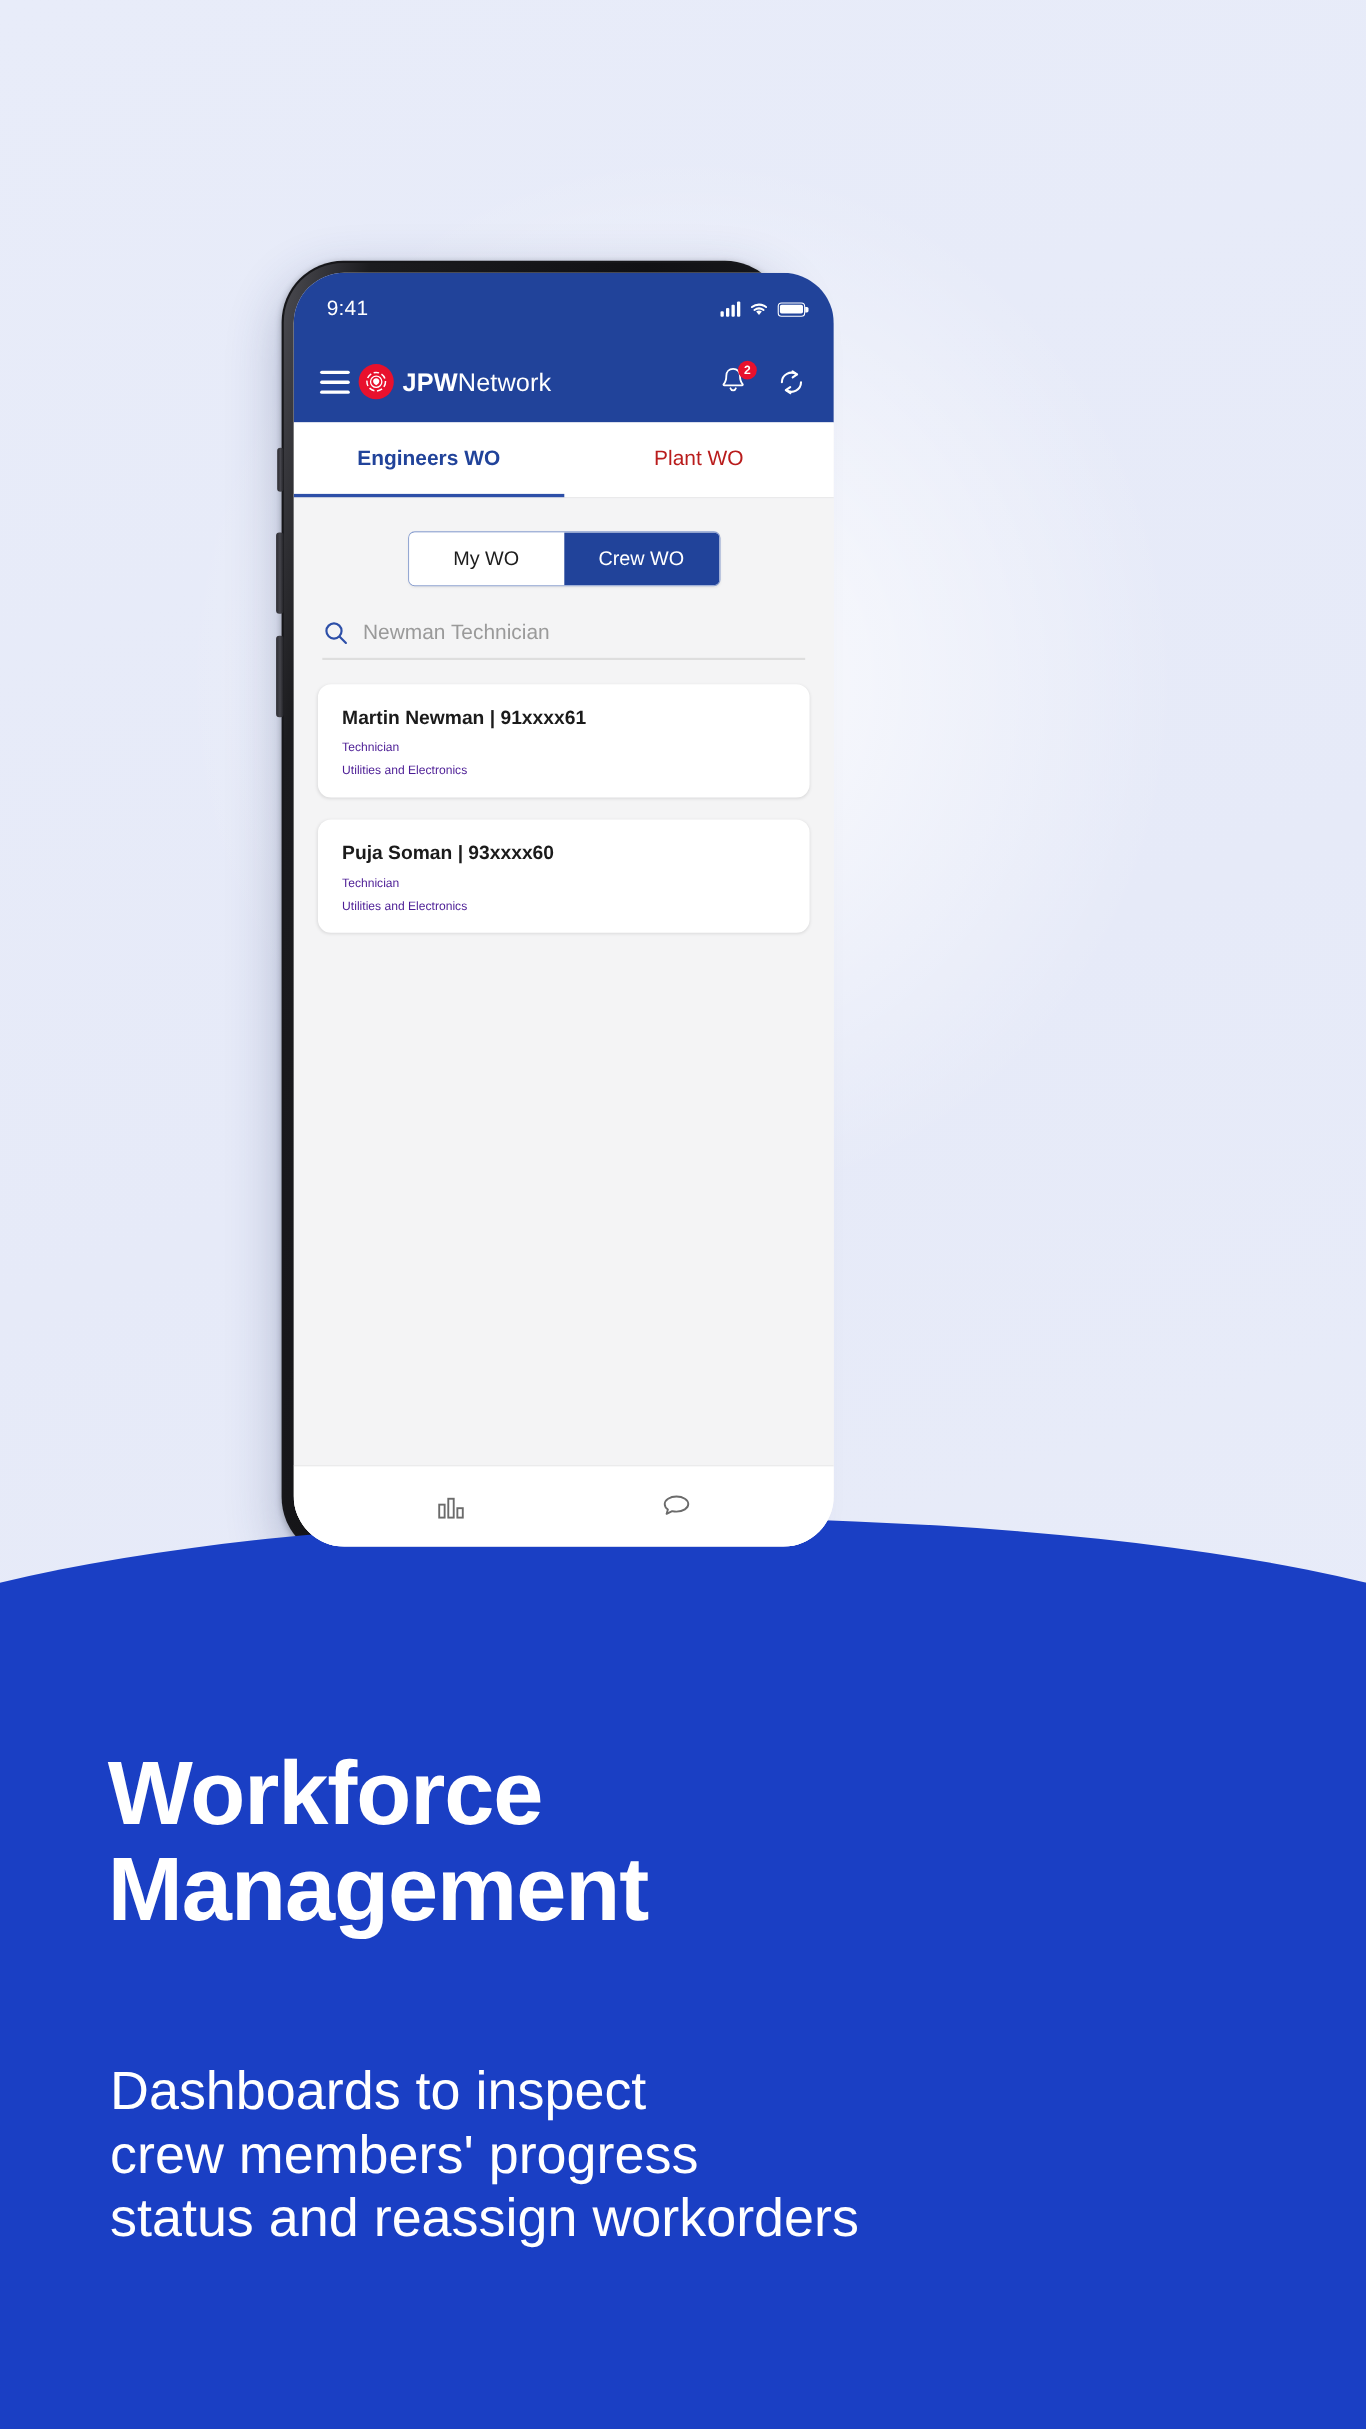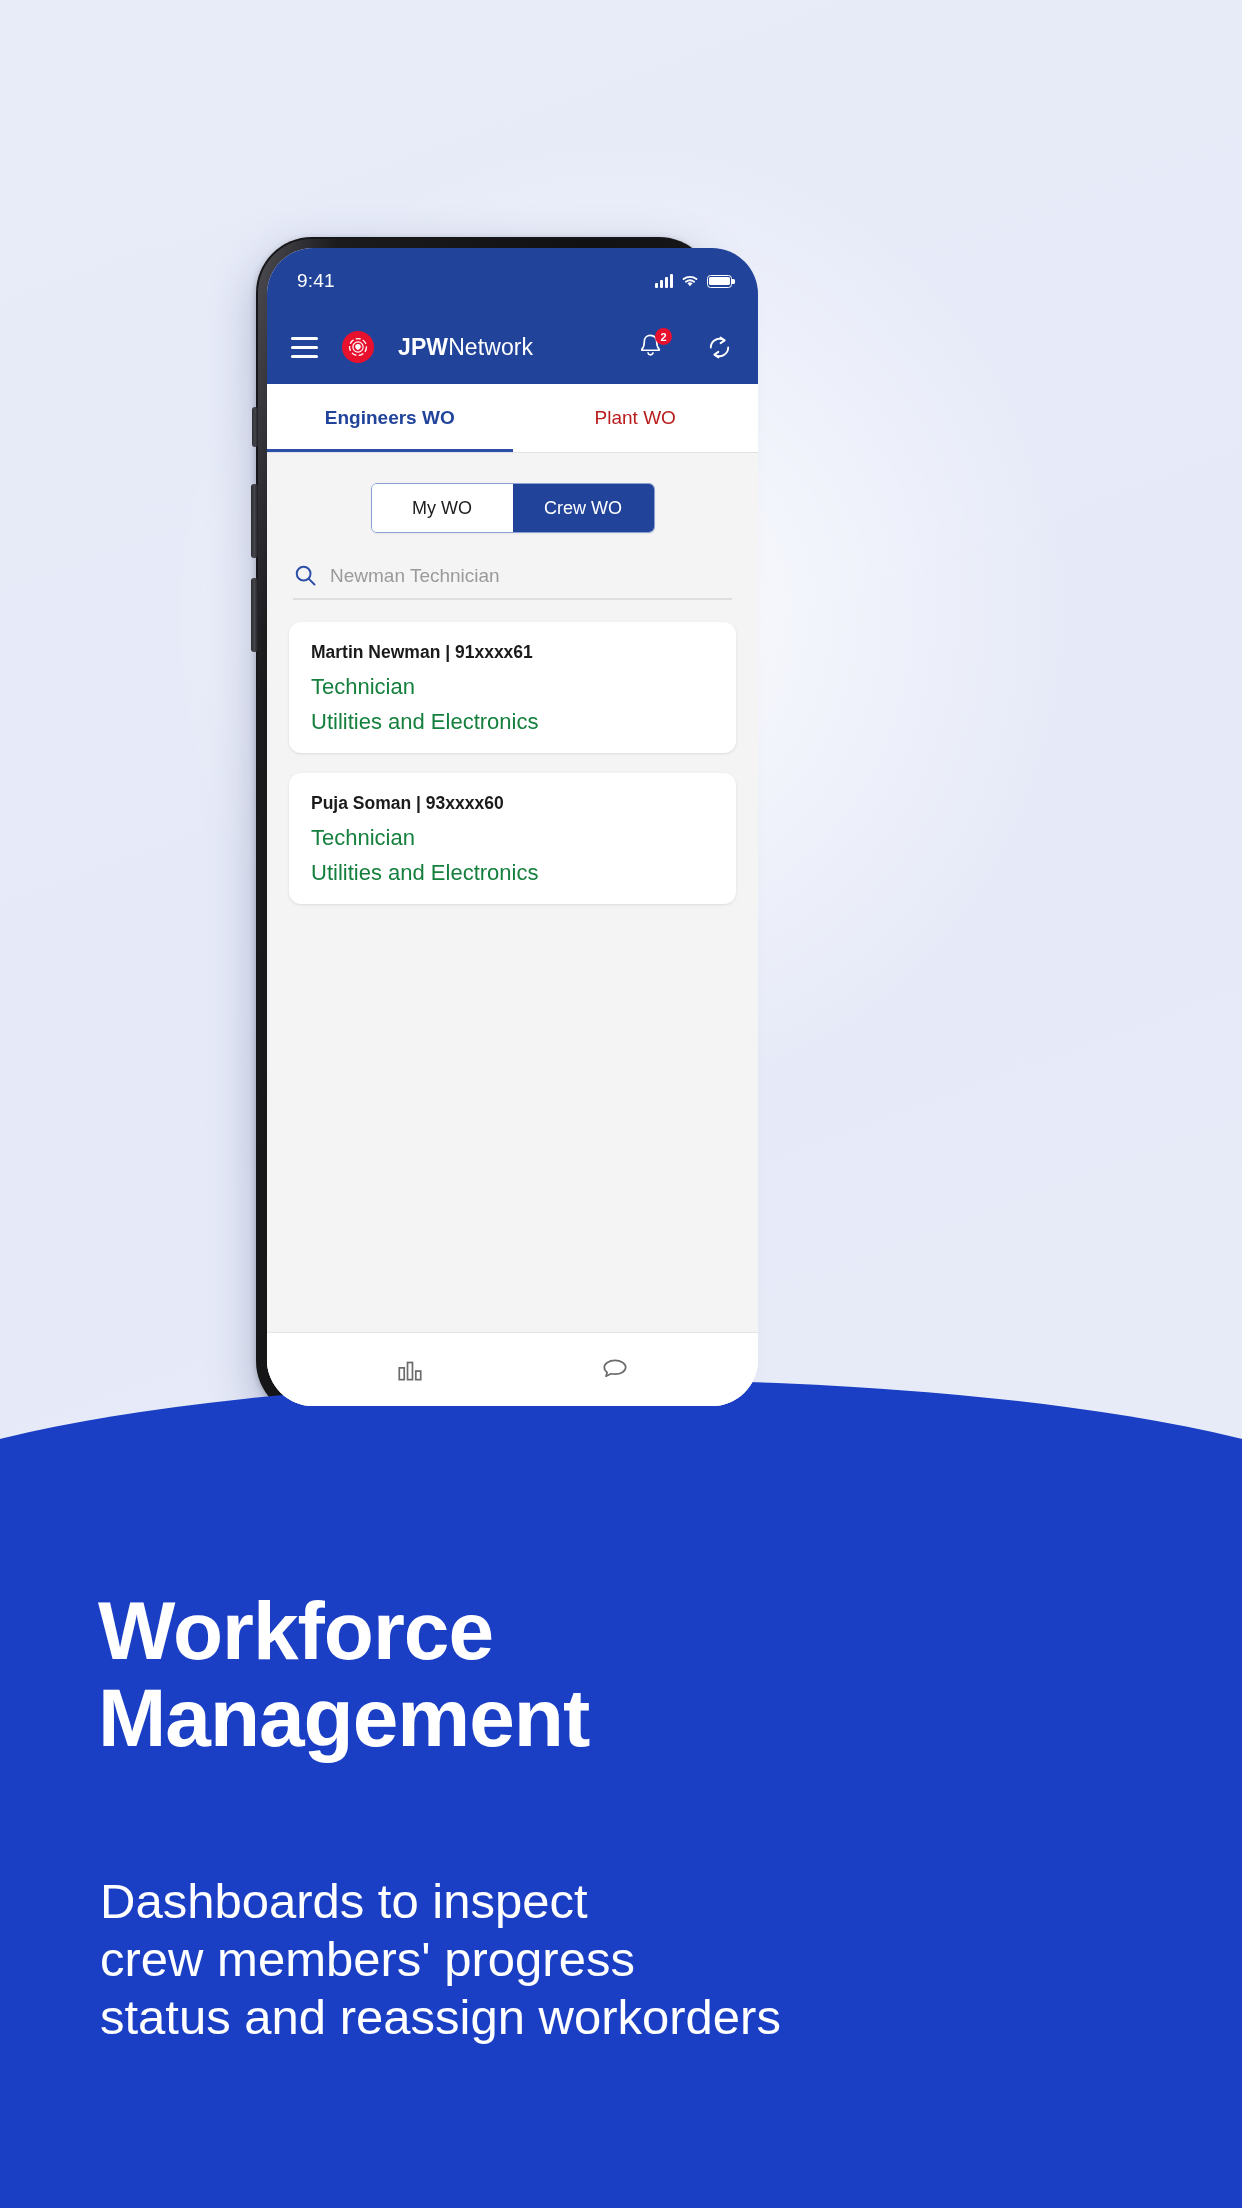--- a/index.html
+++ b/index.html
@@ -105,21 +105,21 @@
   .batt i{ display:block; height:100%; width:100%; background:#fff; border-radius:1.6px;}
 
   
   .appbar {
     height: 74px;
     background: #21439a;
     display: flex;
     align-items: center;
     padding: 0 24px 0 24px;
     box-sizing: border-box;
-    gap: 24px;
+    gap: 8px;
   }
   .hamburger { width: 27px; display:flex; flex-direction:column; gap:6px; cursor:pointer;}
   .hamburger span { display:block; height:3px; background:#fff; border-radius:2px; }
   .brandmark {
     width: 32px; height: 32px; border-radius: 50%;
     background: #e8112d;
     display:flex; align-items:center; justify-content:center;
     flex: 0 0 auto;
   }
   .brandtext { font-size: 23px; color:#fff; letter-spacing:.1px; white-space:nowrap; }
@@ -201,21 +201,21 @@
   .cards { margin-top: 22px; padding: 0 22px; }
   .card {
     background: #fff;
     border-radius: 12px;
     padding: 20px 22px 18px;
     margin-bottom: 20px;
     box-shadow: 0 1px 3px rgba(0,0,0,0.10);
     cursor: pointer;
   }
   .card-title { font-size: 17.5px; font-weight: 700; color:#1b1b1b; margin-bottom: 11px; }
-  .card-line { font-size: 22px; color:#15803d; margin-bottom: 9px; }
+  .card-line { font-size: 11px; color:#4c1d95; margin-bottom: 9px; }
   .card-line:last-child { margin-bottom: 0; }
 
   
   .bottomnav {
     position:absolute; left:0; right:0; bottom:0;
     height: 74px; background:#fff;
     border-top: 1px solid #e6e6e8;
     display:flex; align-items:center; justify-content:space-around;
     padding: 0 40px; box-sizing:border-box;
   }

